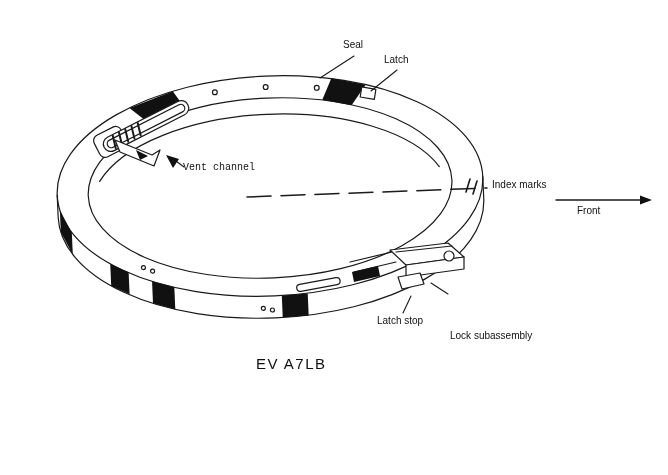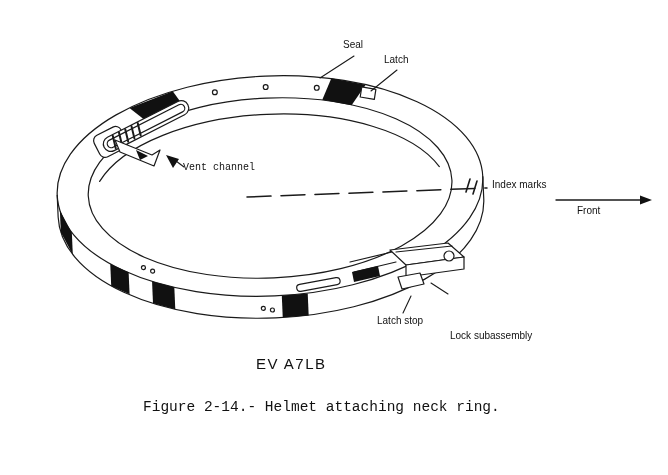--- a/index.html
+++ b/index.html
@@ -135,15 +135,14 @@
   <div class="lbl" style="left:492px; top:179px;">Index marks</div>
 
   <div class="lbl" style="left:577px; top:205px;">Front</div>
 
   <div class="lbl" style="left:450px; top:289px;margin-top:41px;">Lock subassembly</div>
 
   <div class="lbl" style="left:377px; top:315px;">Latch stop</div>
 
   <div class="lbl lbl-model" style="left:256px; top:356px;">EV A7LB</div>
 
-  <div class="lbl lbl-caption" style="left:143px; top:400px;">Figure 2-14.- Helmet attaching neck ring.</div>
 
 </div>
 
 </body></html>

